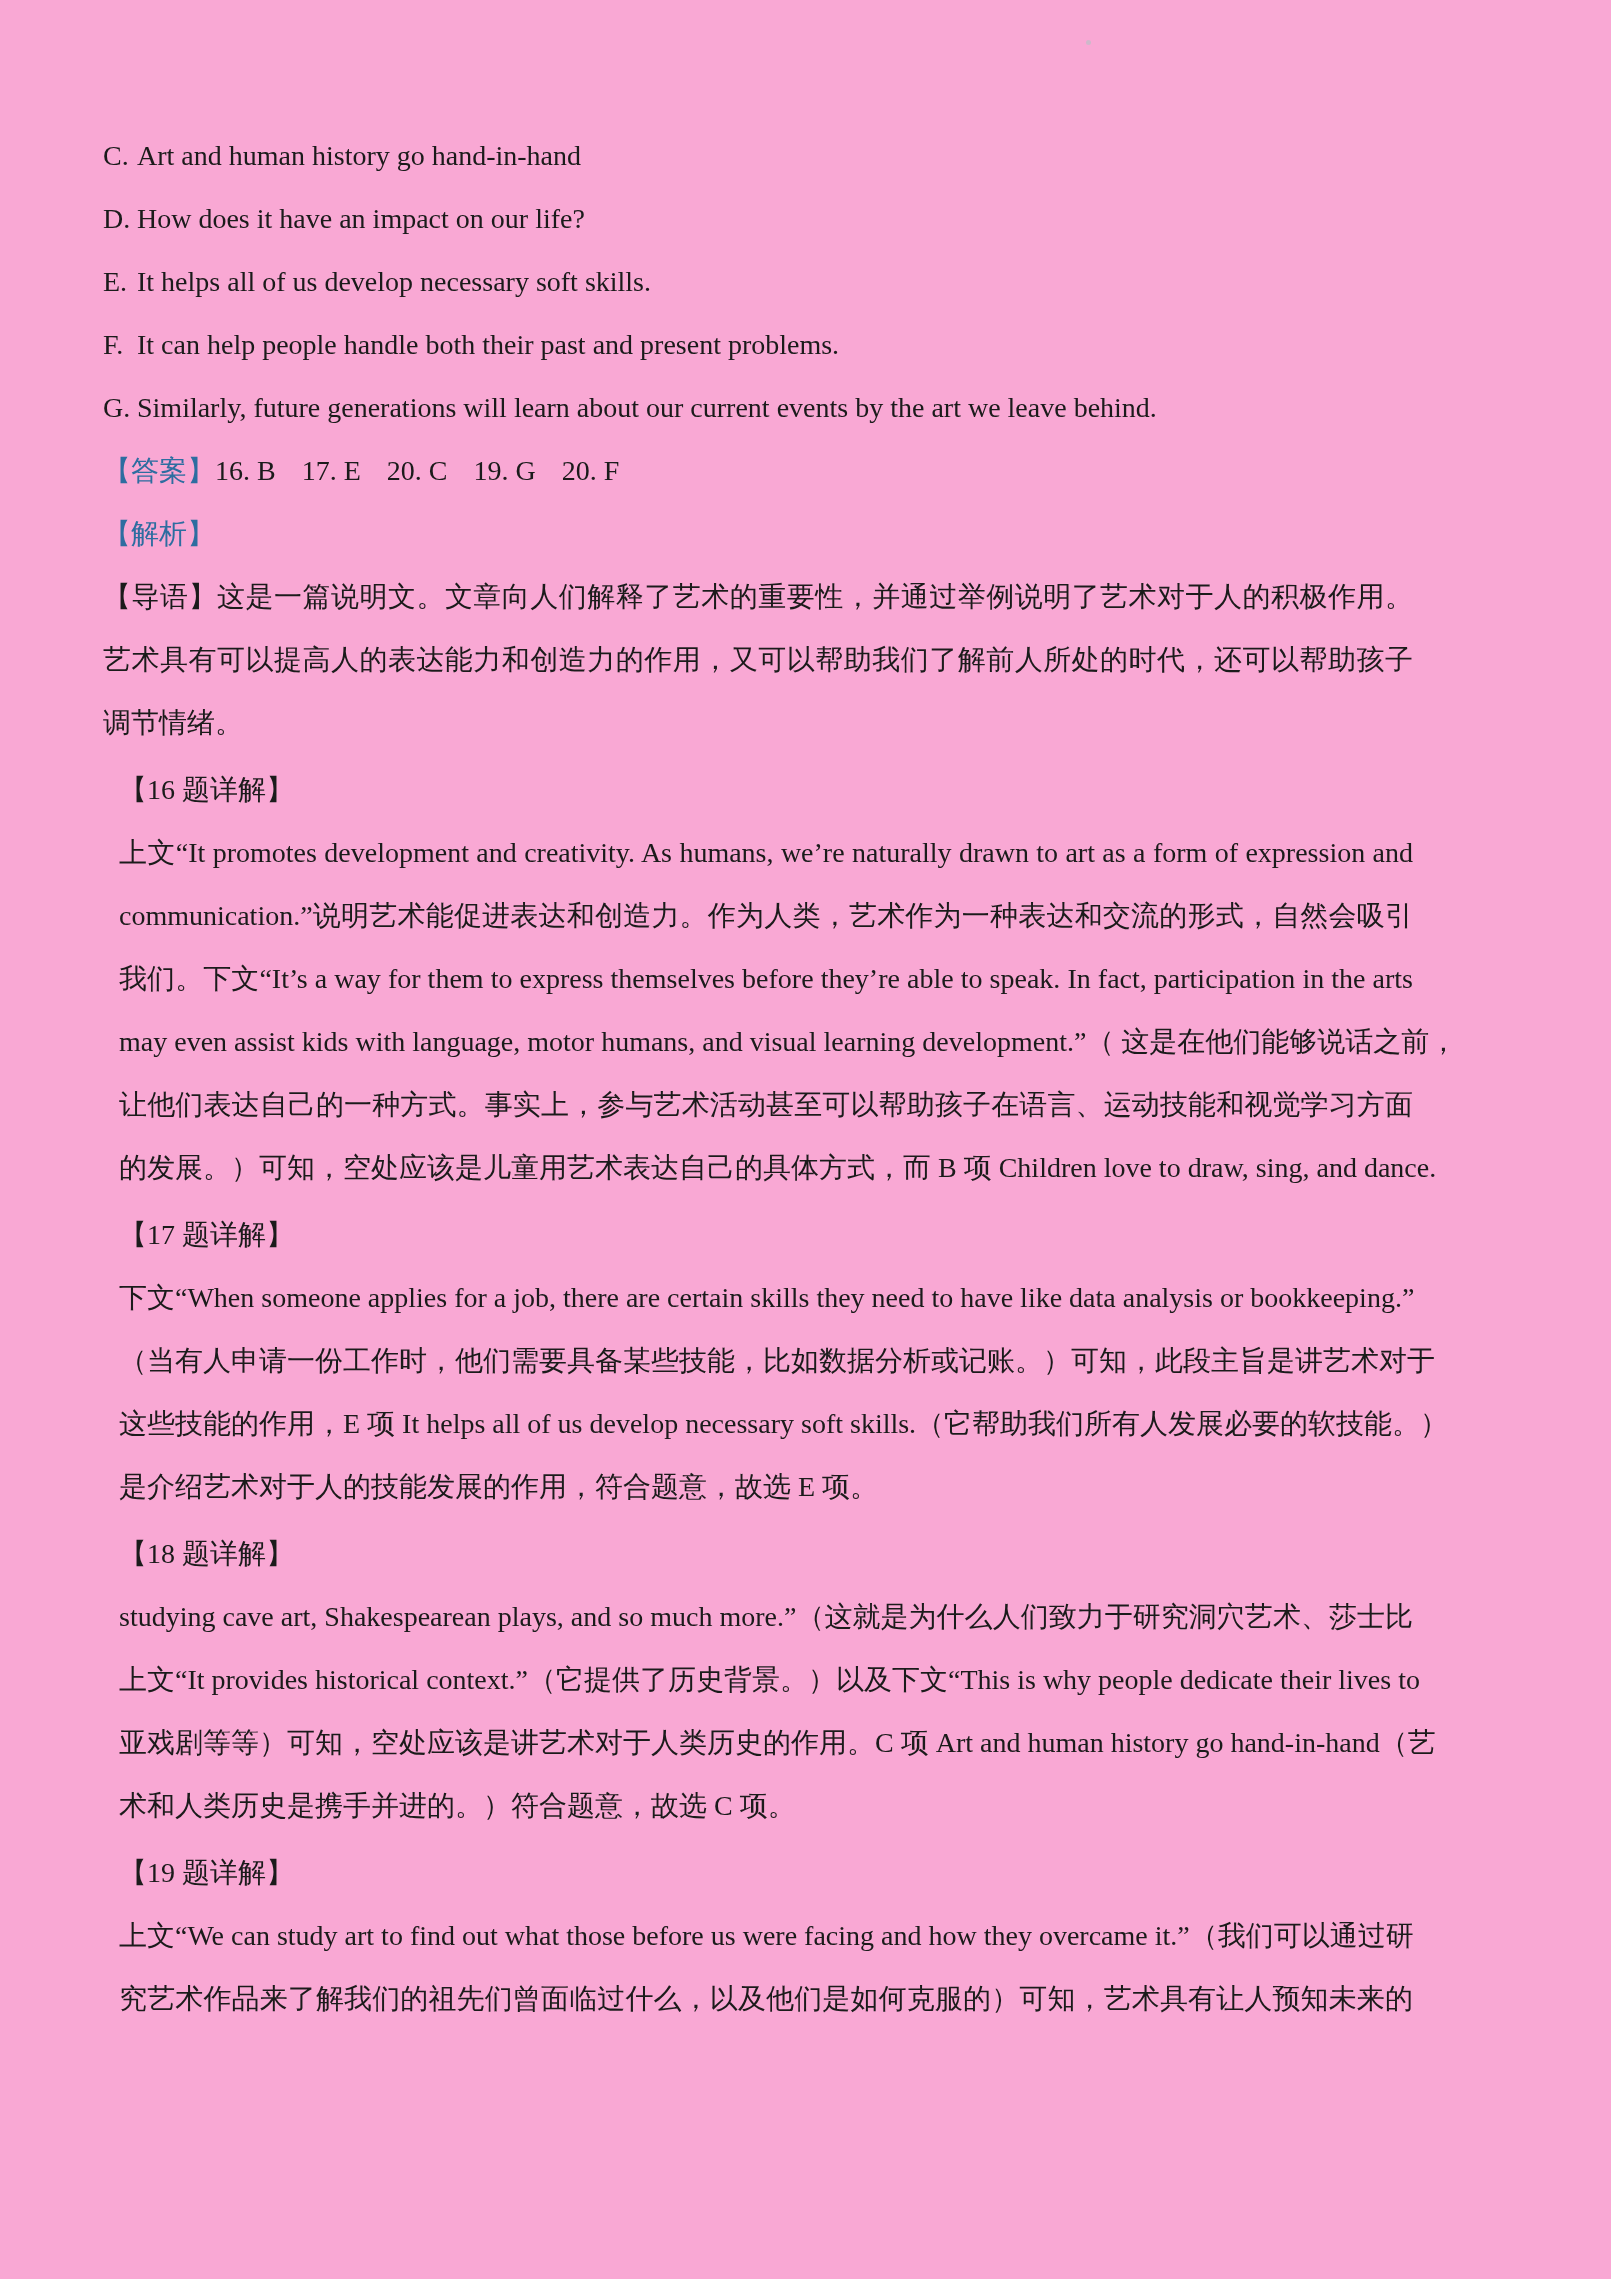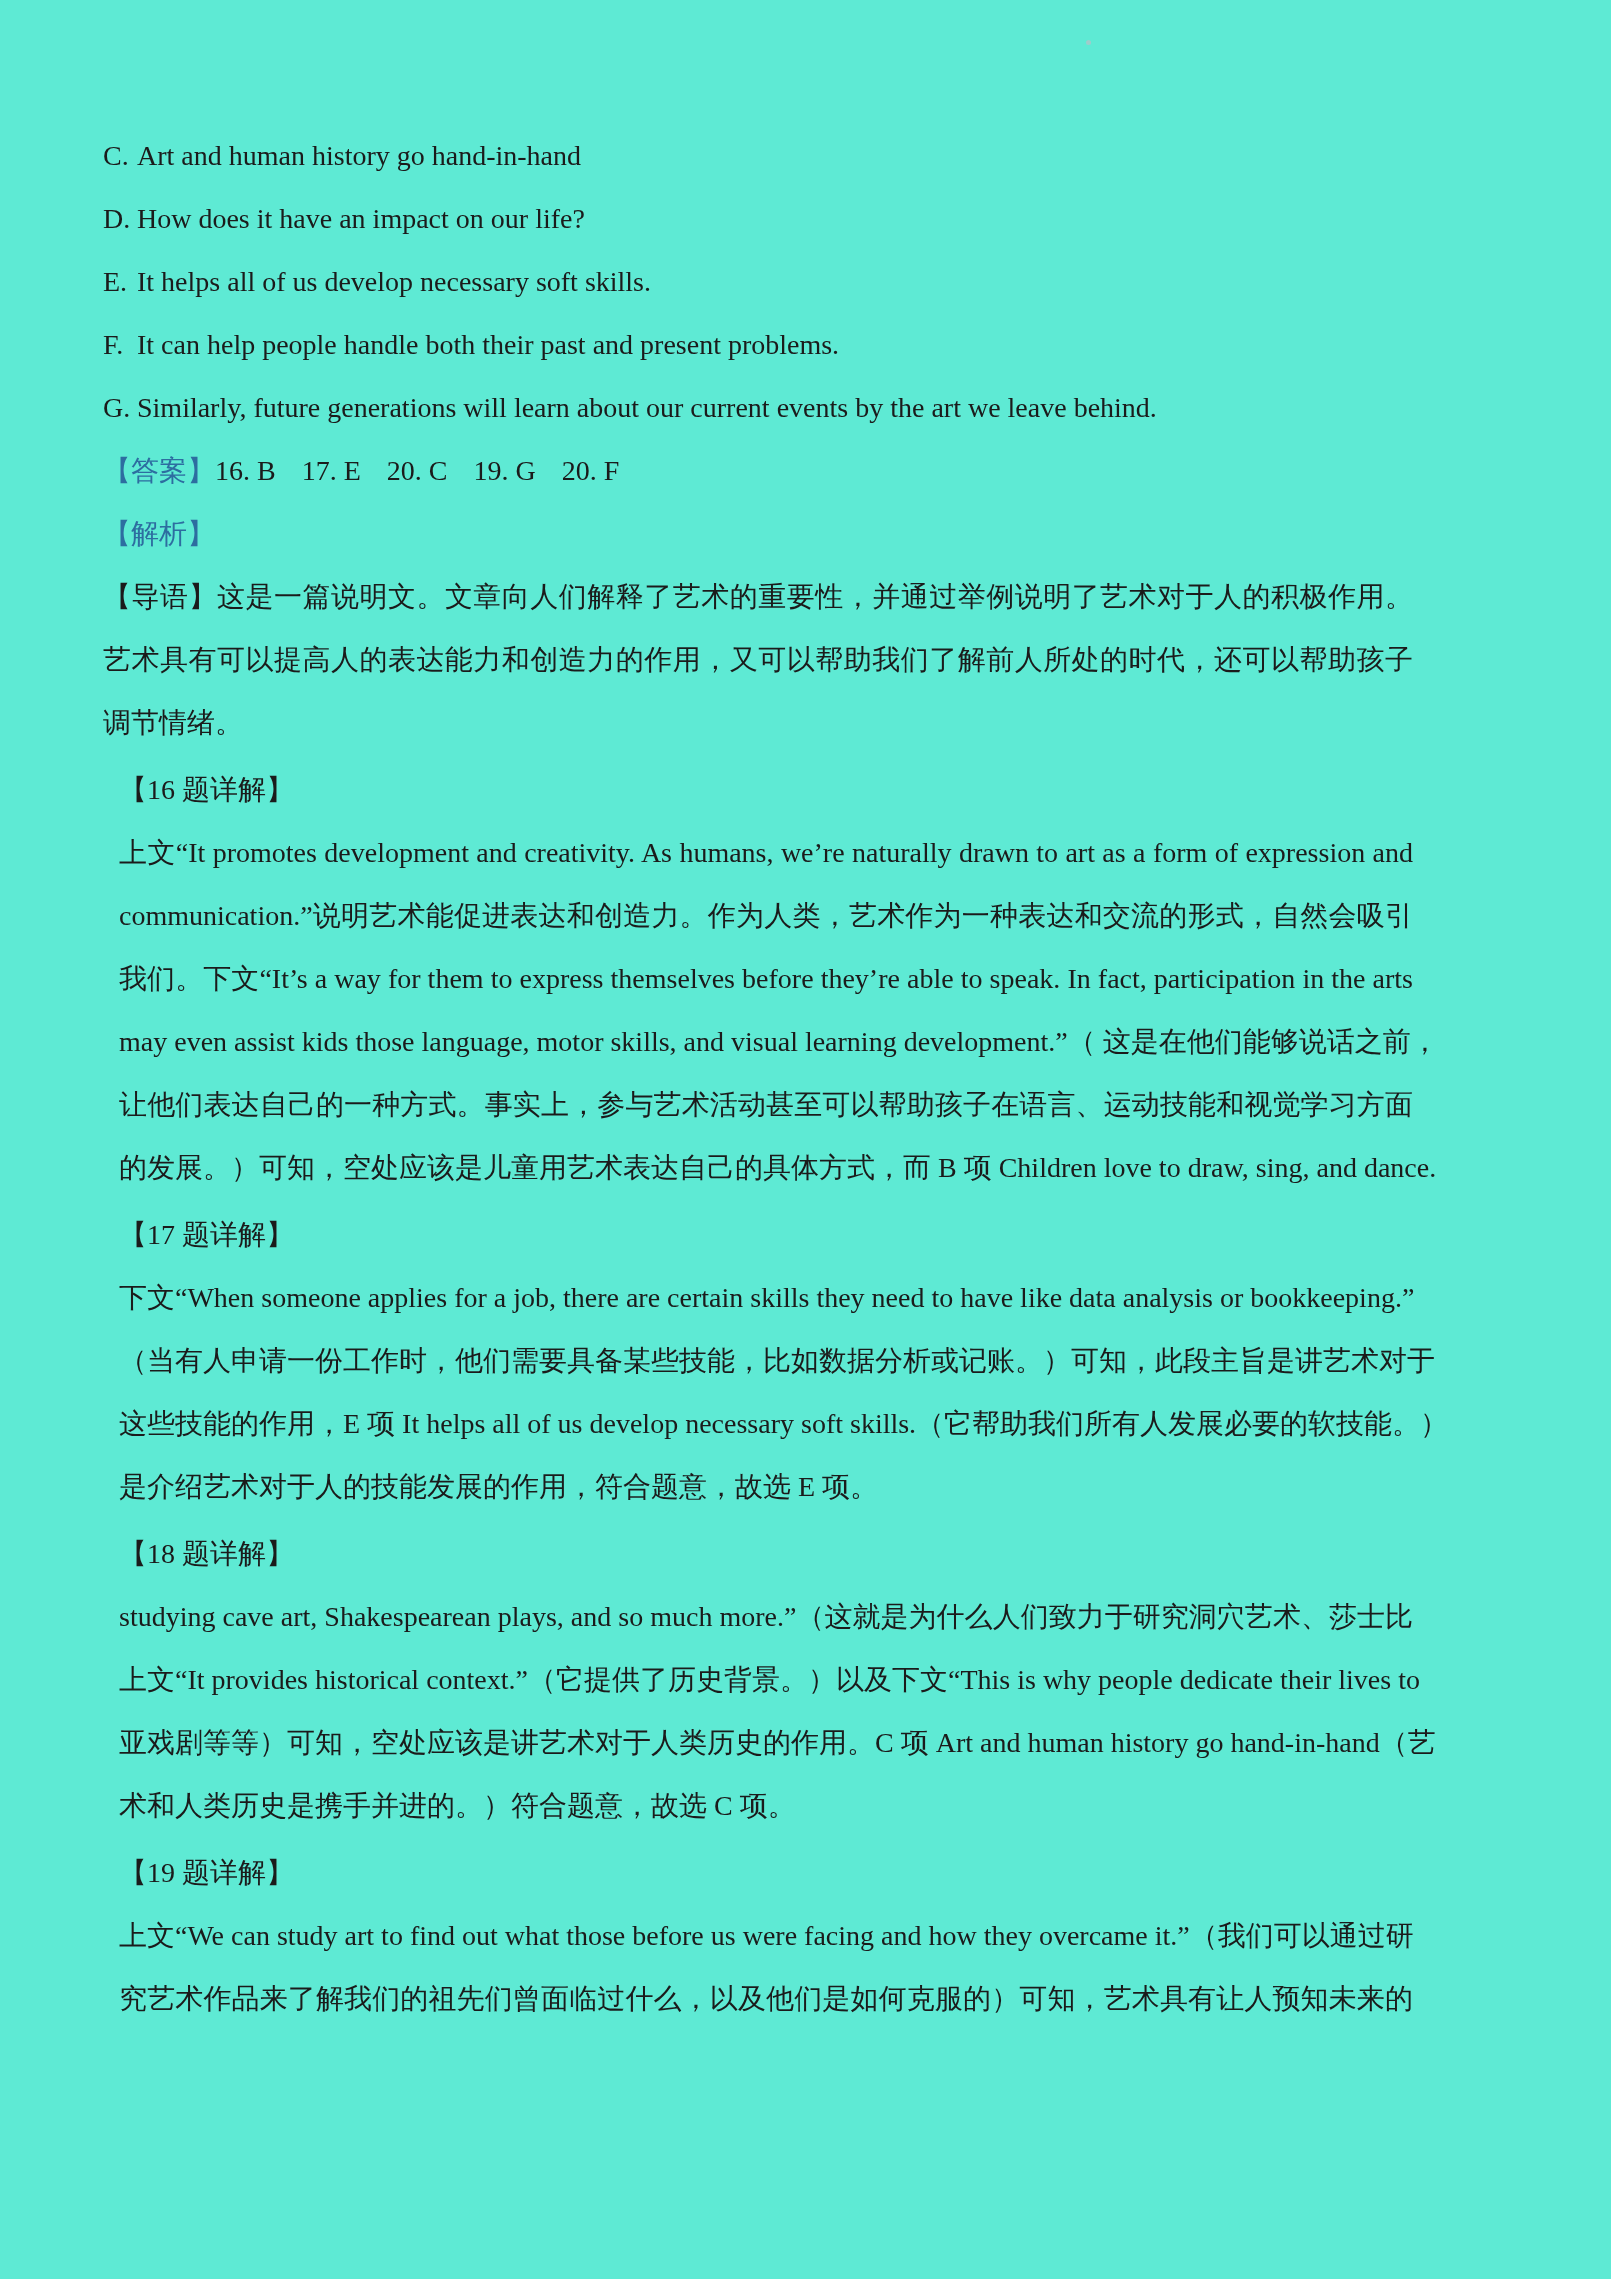--- a/index.html
+++ b/index.html
@@ -1,20 +1,20 @@
 <!DOCTYPE html>
 <html><head>
 <meta charset="utf-8">
 <style>
   html,body{margin:0;padding:0;background:#e8e8e8;}
   .page{
     position:relative;
     width:1611px;height:2279px;
     margin:0 auto;
-    background:#5eead4;
+    background:#f9a8d4;
     font-family:"Liberation Serif","DejaVu Serif",serif;
     font-size:28px;
     line-height:63px;
     color:#1b1b1b;
     overflow:hidden;
   }
   .content{
     position:absolute;
     left:103px;top:124px;
     width:1310px;
@@ -83,21 +83,21 @@
       <div class="line"><span>【导语】</span><span>这是一篇说明文。文章向人们解释了艺术的重要性，并通过举例说明了艺术对于人的积极作用。</span></div>
       <div class="line">艺术具有可以提高人的表达能力和创造力的作用，又可以帮助我们了解前人所处的时代，还可以帮助孩子</div>
       <div class="line plain">调节情绪。</div>
     </div>
 
     <div class="detail">
       <div class="line plain">【16 题详解】</div>
       <div class="line">上文“It promotes development and creativity. As humans, we’re naturally drawn to art as a form of expression and</div>
       <div class="line">communication.”说明艺术能促进表达和创造力。作为人类，艺术作为一种表达和交流的形式，自然会吸引</div>
       <div class="line">我们。下文“It’s a way for them to express themselves before they’re able to speak. In fact, participation in the arts</div>
-      <div class="line">may even assist kids those language, motor skills, and visual learning development.”（ 这是在他们能够说话之前，</div>
+      <div class="line">may even assist kids with language, motor humans, and visual learning development.”（ 这是在他们能够说话之前，</div>
       <div class="line">让他们表达自己的一种方式。事实上，参与艺术活动甚至可以帮助孩子在语言、运动技能和视觉学习方面</div>
       <div class="line">的发展。）可知，空处应该是儿童用艺术表达自己的具体方式，而 B 项 Children love to draw, sing, and dance.</div>
     </div>
 
     <div class="detail">
       <div class="line plain">【17 题详解】</div>
       <div class="line">下文“When someone applies for a job, there are certain skills they need to have like data analysis or bookkeeping.”</div>
       <div class="line">（当有人申请一份工作时，他们需要具备某些技能，比如数据分析或记账。）可知，此段主旨是讲艺术对于</div>
       <div class="line">这些技能的作用，E 项 It helps all of us develop necessary soft skills.（它帮助我们所有人发展必要的软技能。）</div>
       <div class="line plain">是介绍艺术对于人的技能发展的作用，符合题意，故选 E 项。</div>

